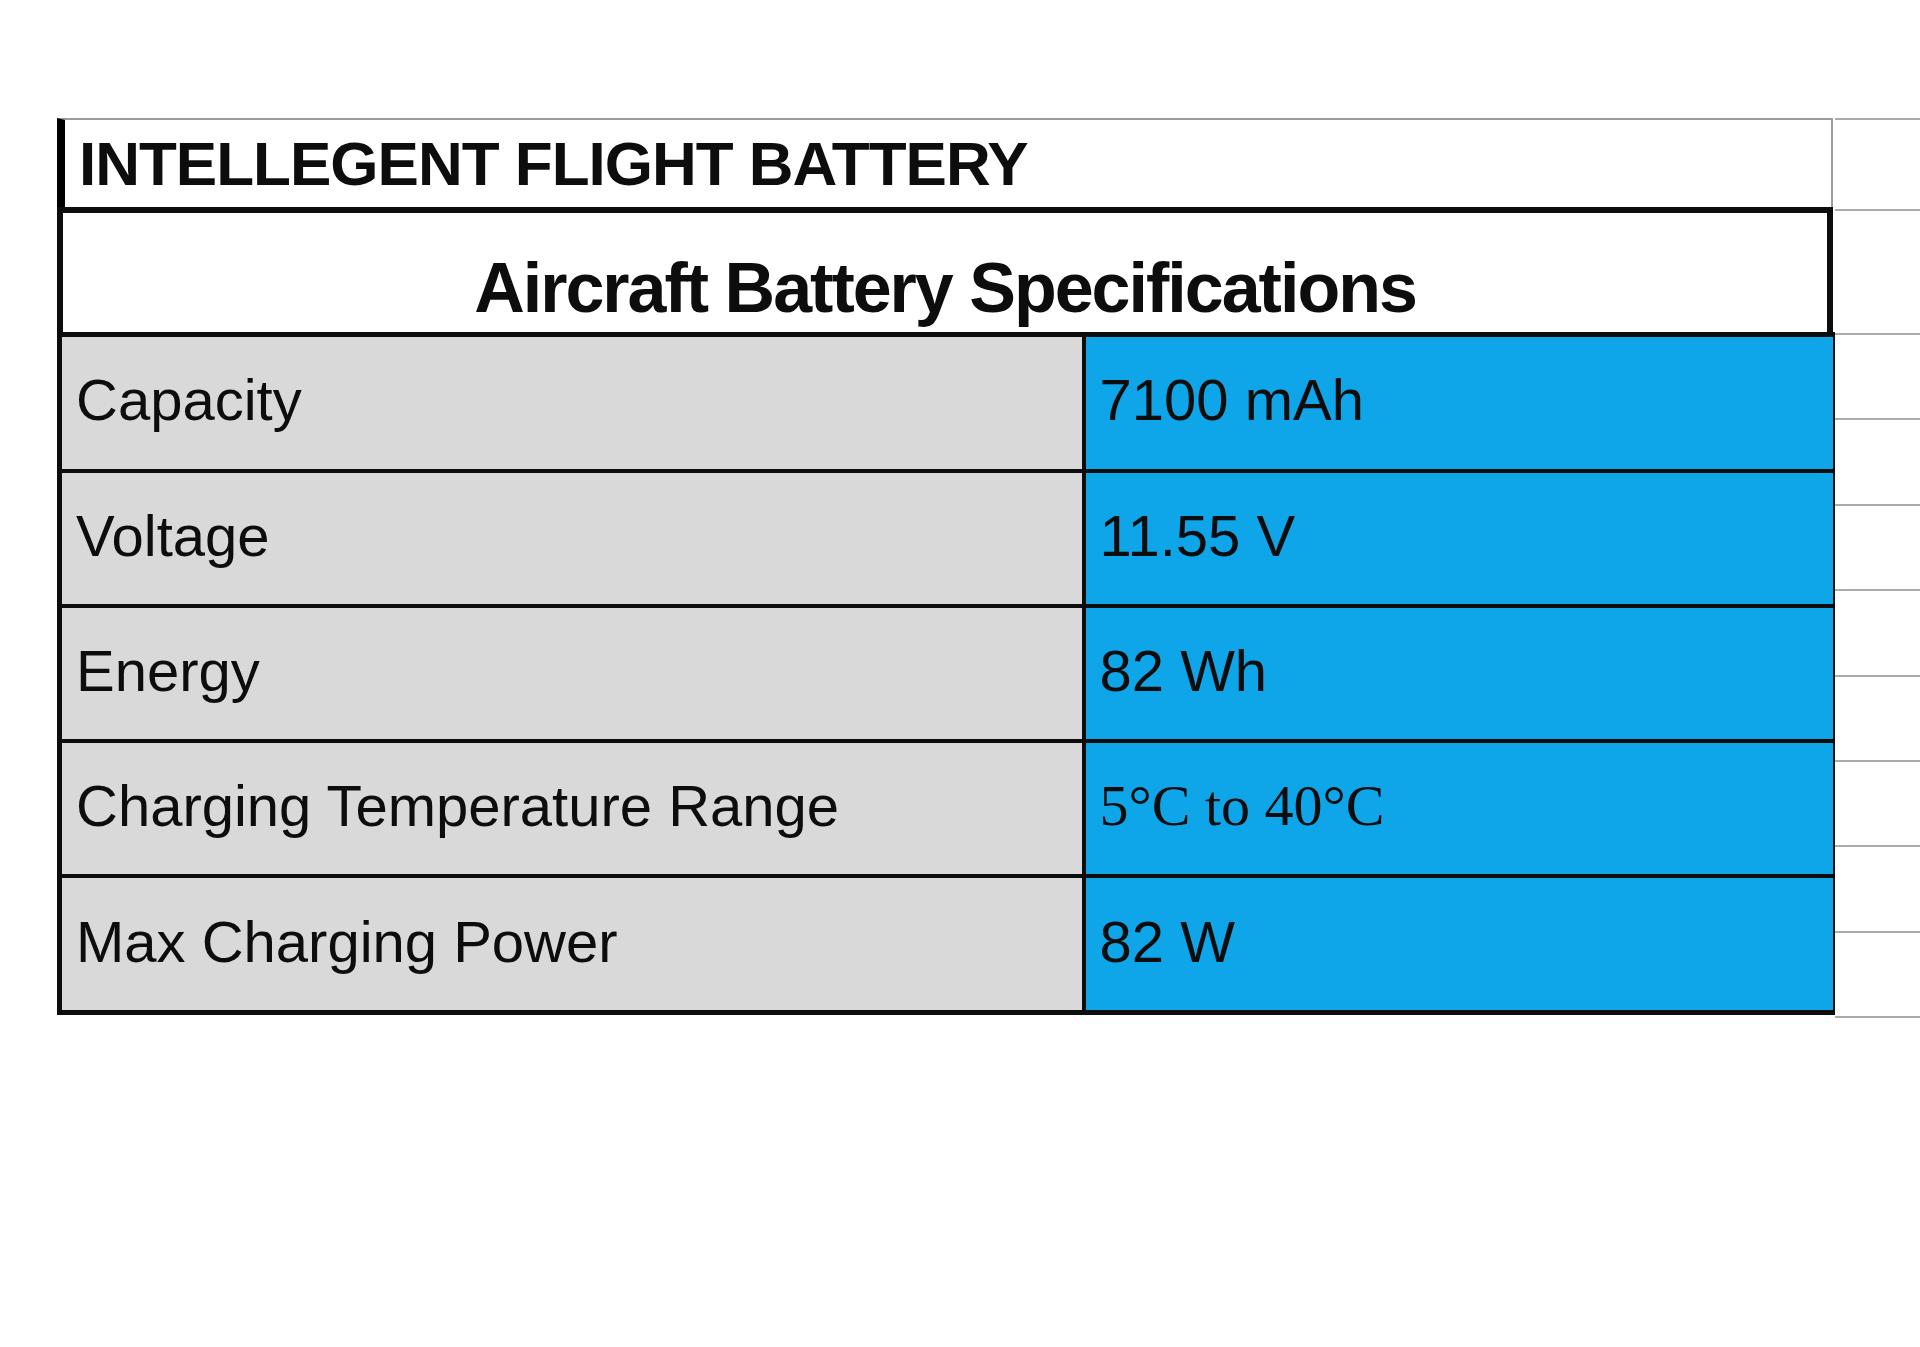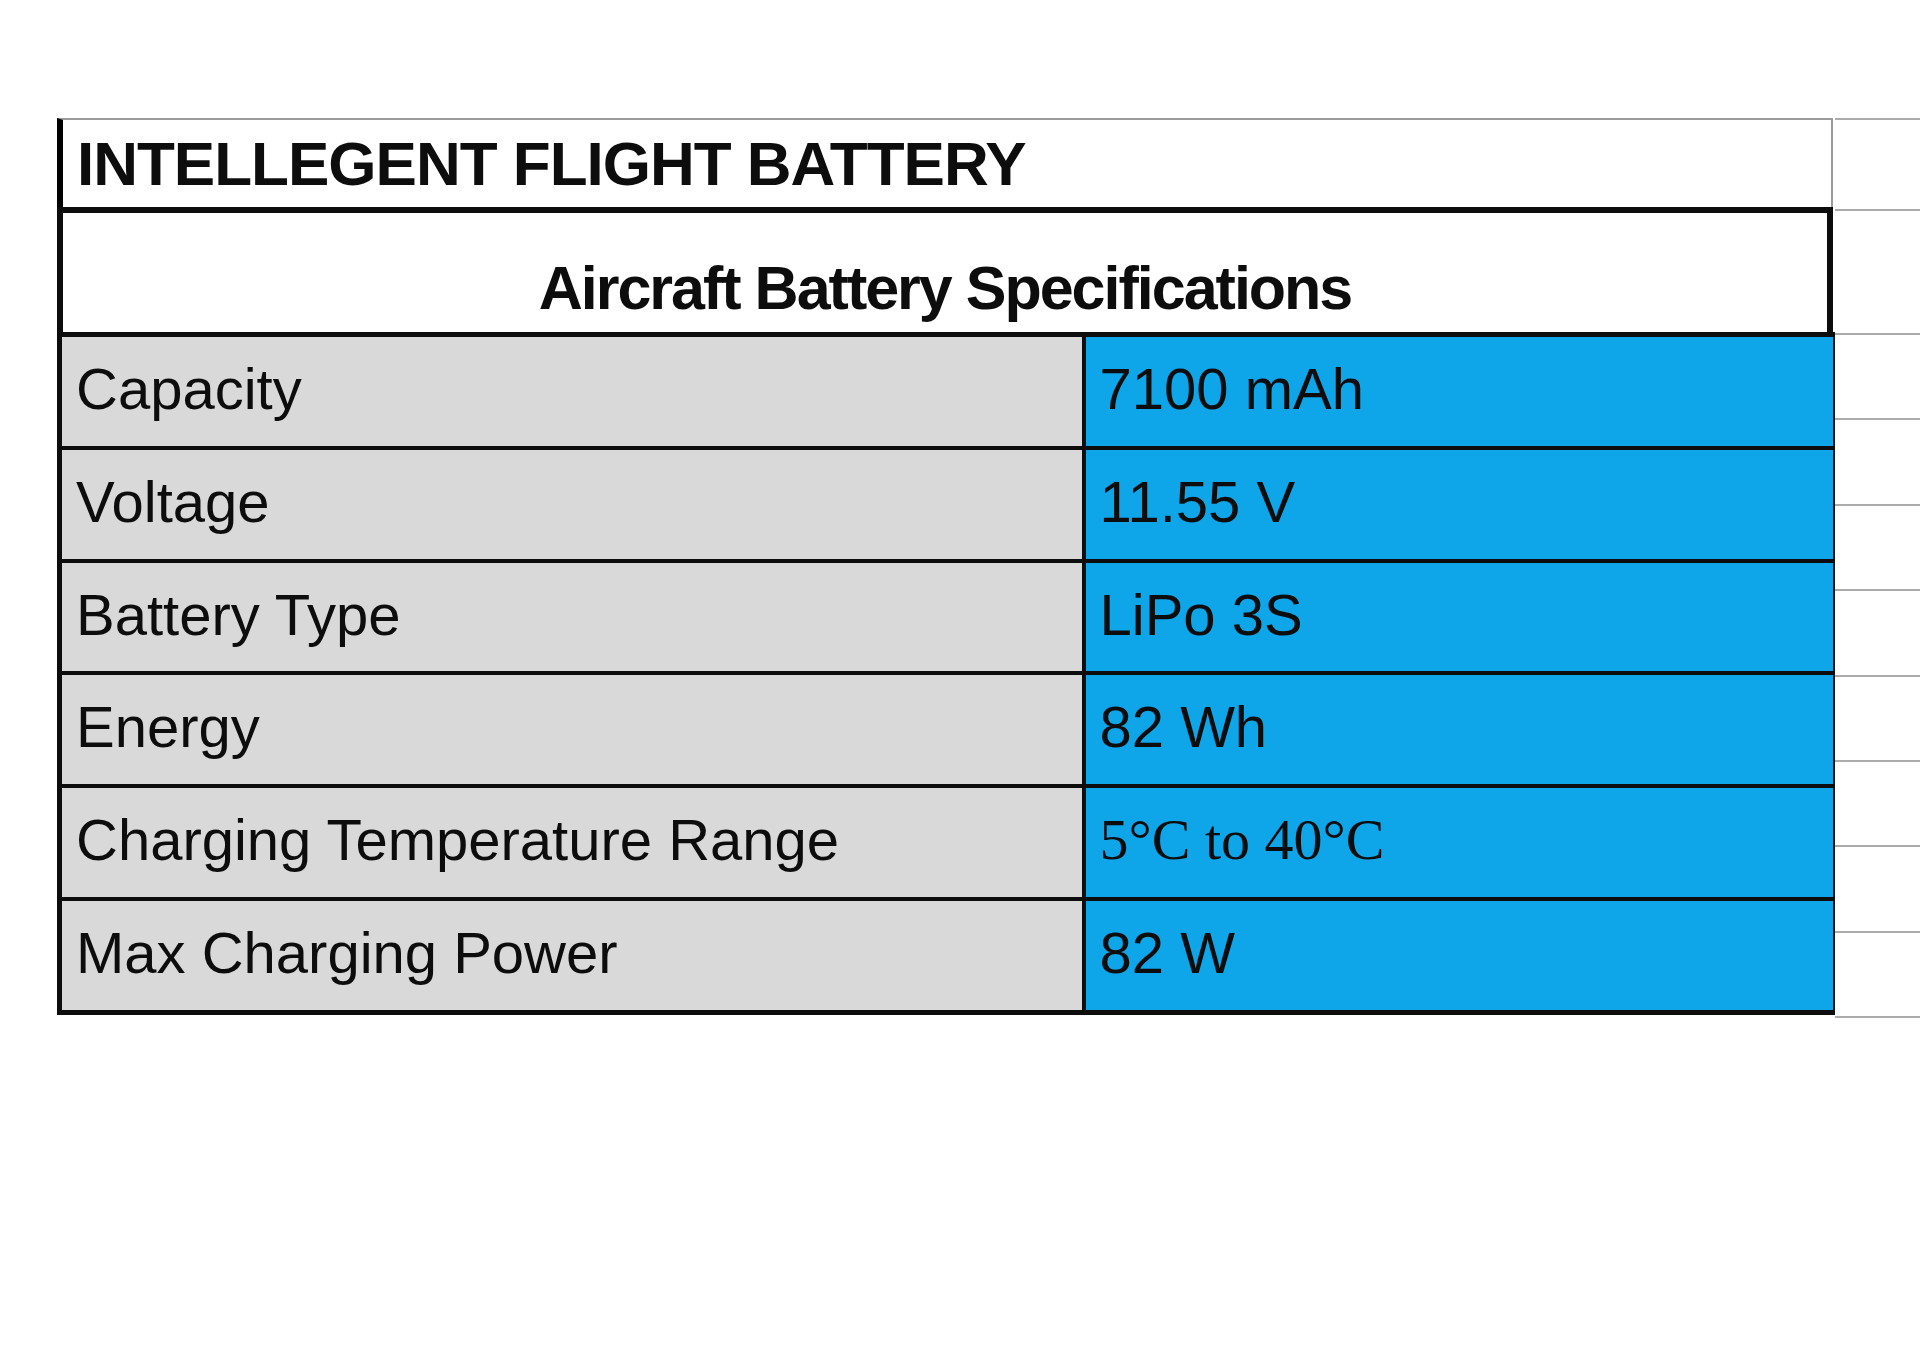--- a/index.html
+++ b/index.html
@@ -14,41 +14,41 @@
   }
 
   
   .header-row {
     position: absolute;
     left: 57px; top: 118px;
     width: 1776px; height: 89px;
     box-sizing: border-box;
     background: #ffffff;
     border-top: 2px solid #9b9b9b;
-    border-left: 6px solid #000000;
+    border-left: 8px solid #000000;
     border-right: 2px solid #9b9b9b;
     display: flex; align-items: center;
     padding-left: 14px;
     font-size: 62px; font-weight: 700;
     letter-spacing: -1px;
     white-space: nowrap;
   }
 
   
   .title-row {
     position: absolute;
     left: 57px; top: 207px;
     width: 1776px; height: 156px;
     box-sizing: border-box;
     background: #ffffff;
     border-top: 6px solid #0d0d0d;
     border-left: 6px solid #0d0d0d;
     border-right: 6px solid #0d0d0d;
     display: flex; align-items: center; justify-content: center;
-    font-size: 61px; font-weight: 700;
+    font-size: 70px; font-weight: 700;
     letter-spacing: -2px;
     white-space: nowrap;
   }
 
   
   .spec-table {
     position: absolute;
     left: 57px; top: 332px;
     width: 1776px; height: 683px;
     border-collapse: collapse;
@@ -101,24 +101,20 @@
     <tbody>
       <tr>
         <td class="label-cell">Capacity</td>
         <td class="value-cell">7100 mAh</td>
       </tr>
       <tr>
         <td class="label-cell">Voltage</td>
         <td class="value-cell">11.55 V</td>
       </tr>
       <tr>
-        <td class="label-cell">Battery Type</td>
-        <td class="value-cell">LiPo 3S</td>
-      </tr>
-      <tr>
         <td class="label-cell">Energy</td>
         <td class="value-cell">82 Wh</td>
       </tr>
       <tr>
         <td class="label-cell">Charging Temperature Range</td>
         <td class="value-cell serif">5°C to 40°C</td>
       </tr>
       <tr>
         <td class="label-cell">Max Charging Power</td>
         <td class="value-cell">82 W</td>

